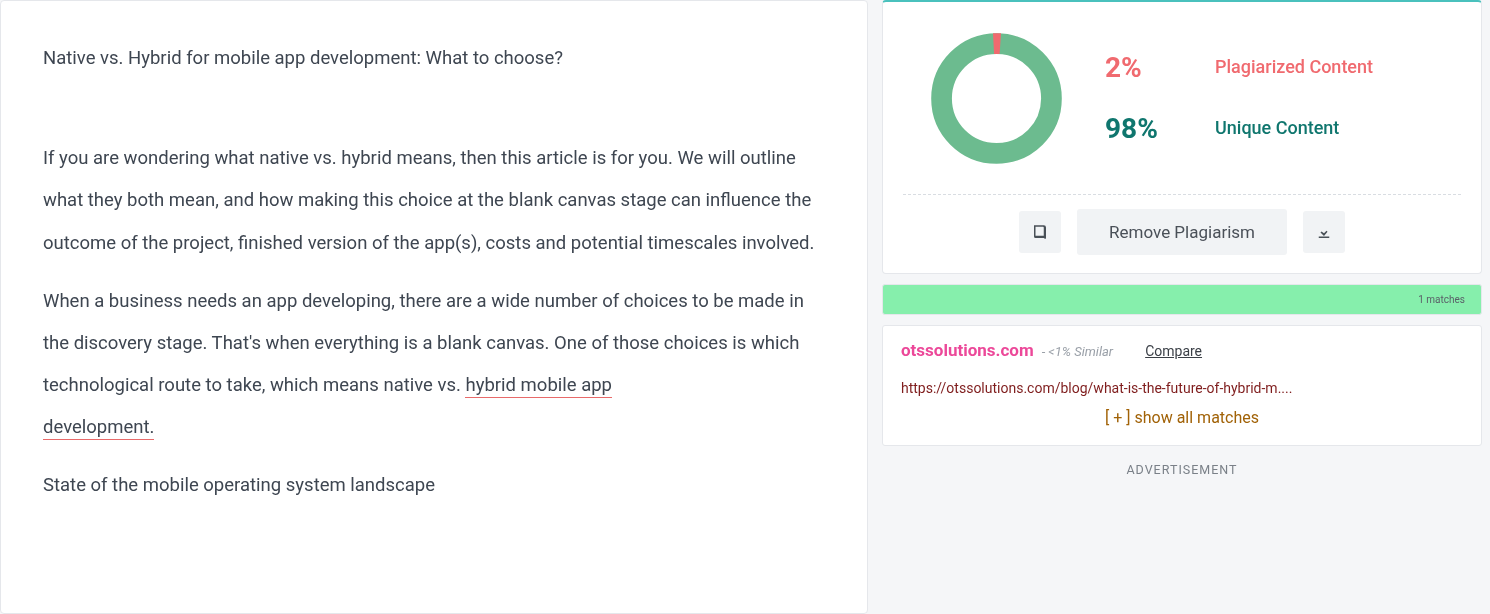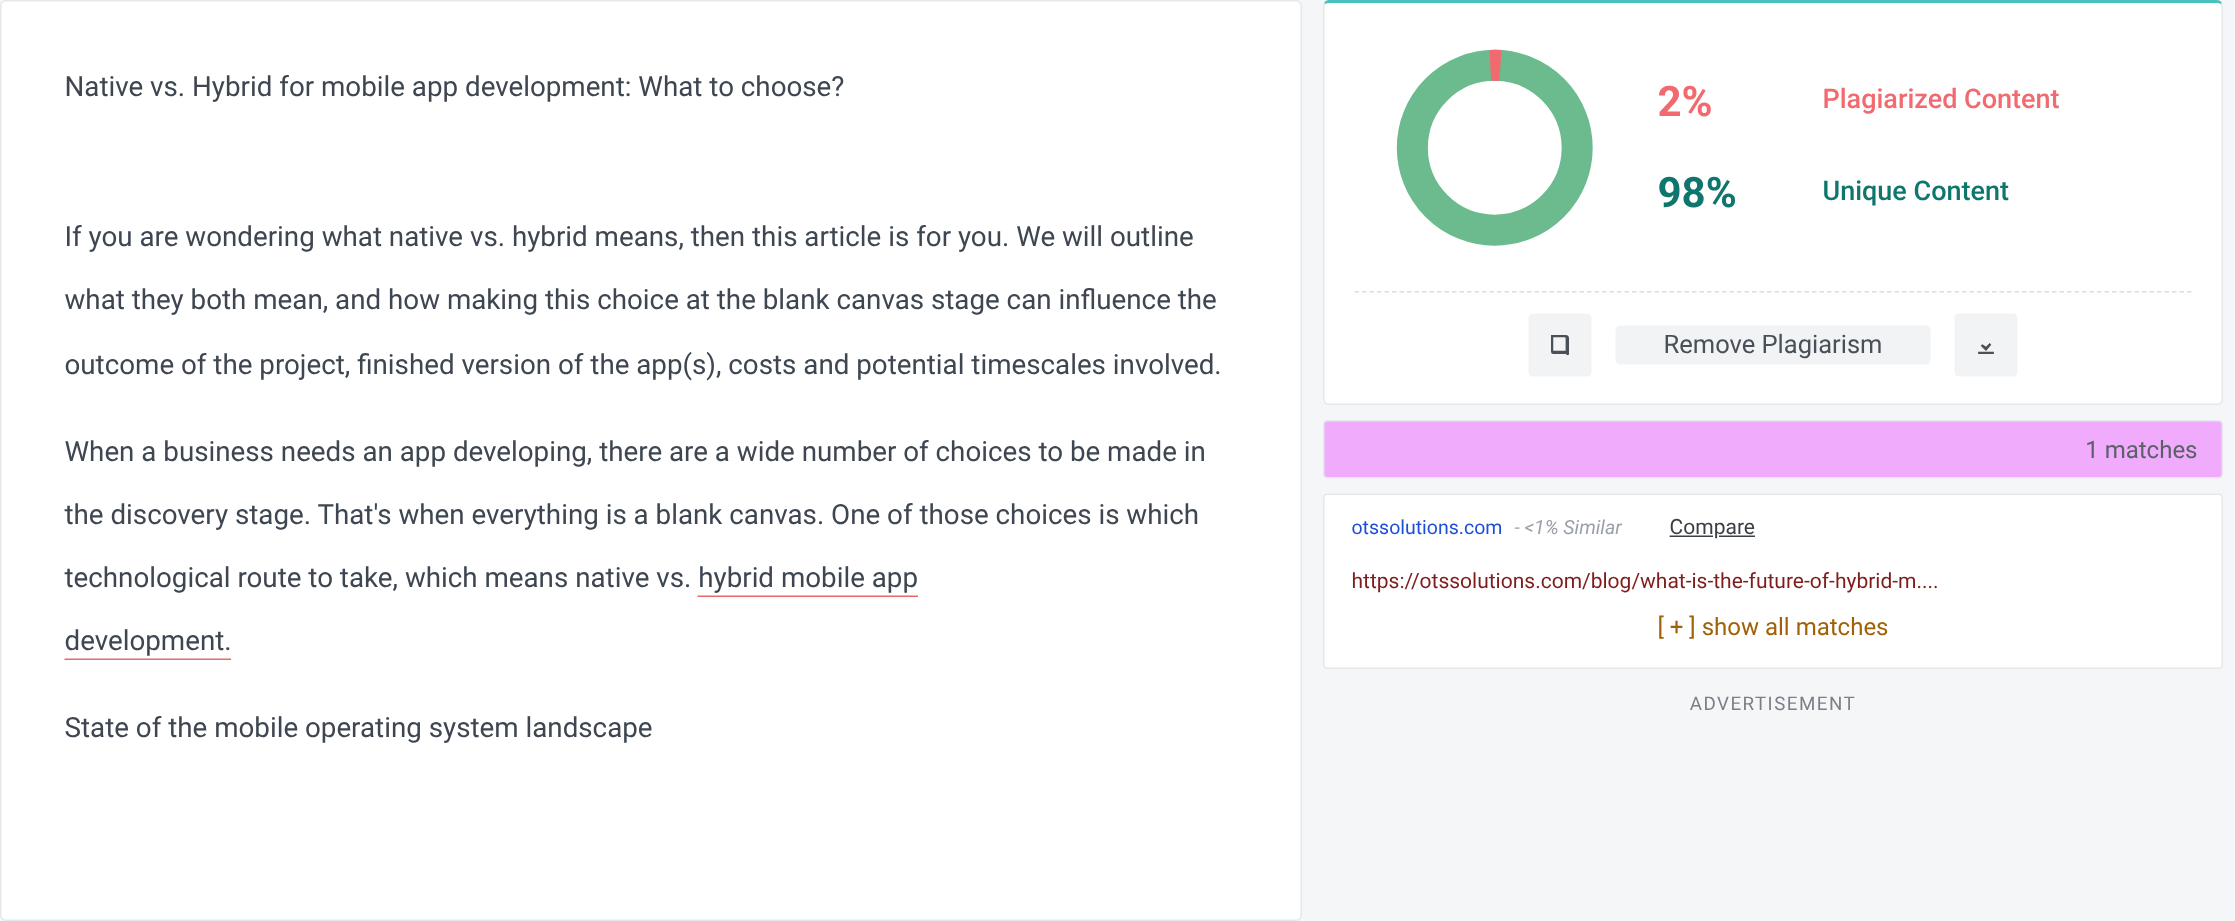--- a/index.html
+++ b/index.html
@@ -109,51 +109,52 @@
     display: flex;
     align-items: center;
     justify-content: center;
     color: #495057;
     cursor: pointer;
   }
   .main-btn {
     background: #f1f3f5;
     border: none;
     border-radius: 3px;
-    height: 26px;
+    height: 46px;
     padding: 0 32px;
     font-size: 17px;
     color: #4a5058;
     cursor: pointer;
     font-family: inherit;
   }
   .matches-header {
-    background: #f0abfc;
+    background: #86efac;
     border: 1px solid #e5e7eb;
     border-radius: 3px;
     text-align: right;
     padding: 9px 16px;
-    font-size: 16px;
+    font-size: 10px;
     color: #5a6068;
   }
   .match-card {
     background: #fff;
     border: 1px solid #e5e7eb;
     border-radius: 3px;
     padding: 14px 18px 14px 18px;
   }
   .match-line1 {
     display: flex;
     align-items: baseline;
     gap: 8px;
     flex-wrap: wrap;
   }
   .match-domain {
-    color: #1d4ed8;
-    font-size: 13px;
+    color: #ec4899;
+    font-size: 17px;
+    font-weight: bold;
   }
   .match-similar {
     color: #9aa0a8;
     font-size: 13px;
     font-style: italic;
   }
   .match-compare {
     color: #3a3f46;
     font-size: 14px;
     text-decoration: underline;

